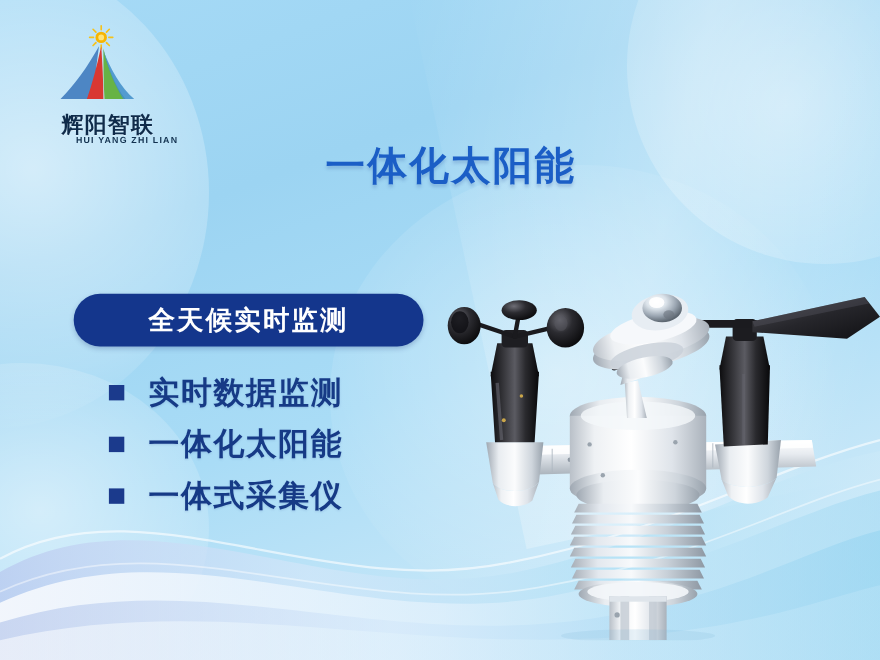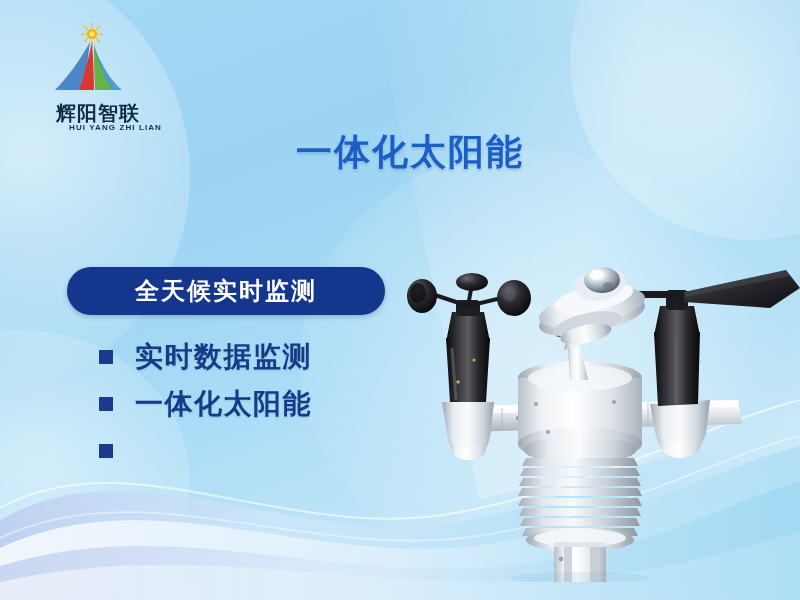--- a/index.html
+++ b/index.html
@@ -192,20 +192,21 @@
     <div class="feature-row">
       <span class="feature-bullet"></span>
       <span class="feature-label">实时数据监测</span>
     </div>
     <div class="feature-row">
       <span class="feature-bullet"></span>
       <span class="feature-label">一体化太阳能</span>
     </div>
     <div class="feature-row">
       <span class="feature-bullet"></span>
+      <span class="feature-label">一体式采集仪</span>
     </div>
   </div>
 
   <svg id="product" viewBox="0 0 404 320">
     <defs>
       <linearGradient id="whiteBody" x1="0" y1="0" x2="1" y2="0">
         <stop offset="0" stop-color="#b9c0c8"></stop>
         <stop offset=".18" stop-color="#eef1f4"></stop>
         <stop offset=".45" stop-color="#ffffff"></stop>
         <stop offset=".75" stop-color="#dfe4ea"></stop>

